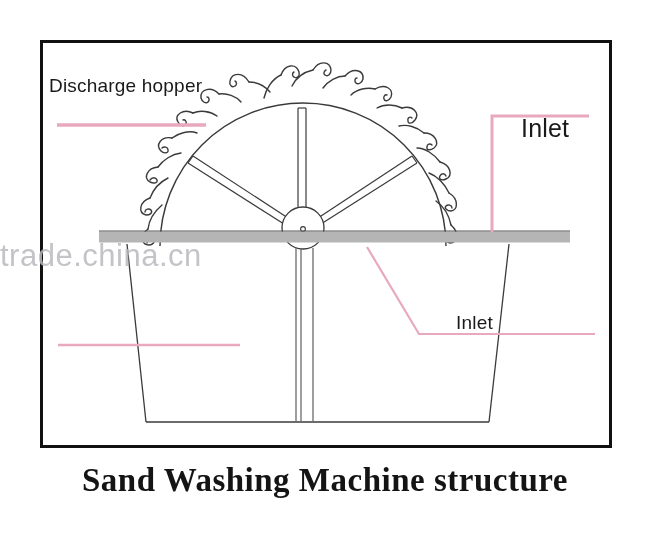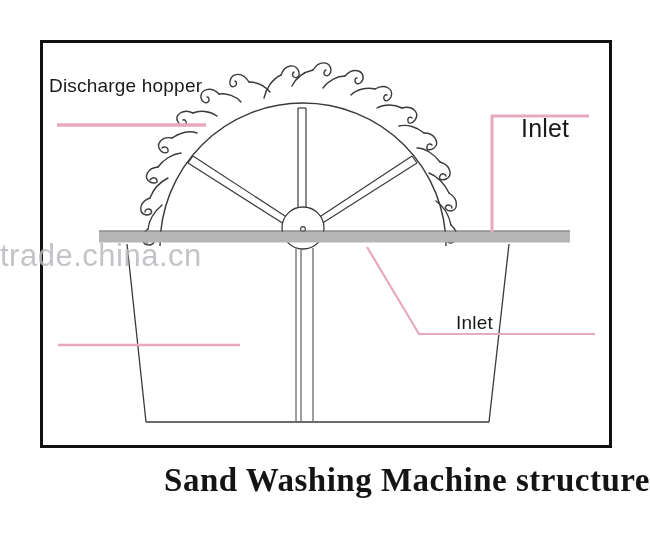--- a/index.html
+++ b/index.html
@@ -70,21 +70,21 @@
     font-size: 31px;
     color: #b9b9bf;
     letter-spacing: 0.5px;
     opacity: 0.85;
   }
   #caption {
     position: absolute;
     left: 0;
     top: 462px;
     width: 650px;
-    text-align: right;
+    text-align: center;
     font-family: "Liberation Serif", serif;
     font-weight: bold;
     font-size: 33px;
     color: #141414;
     letter-spacing: 0.5px;
   }
 </style>
 </head>
 <body>
 

